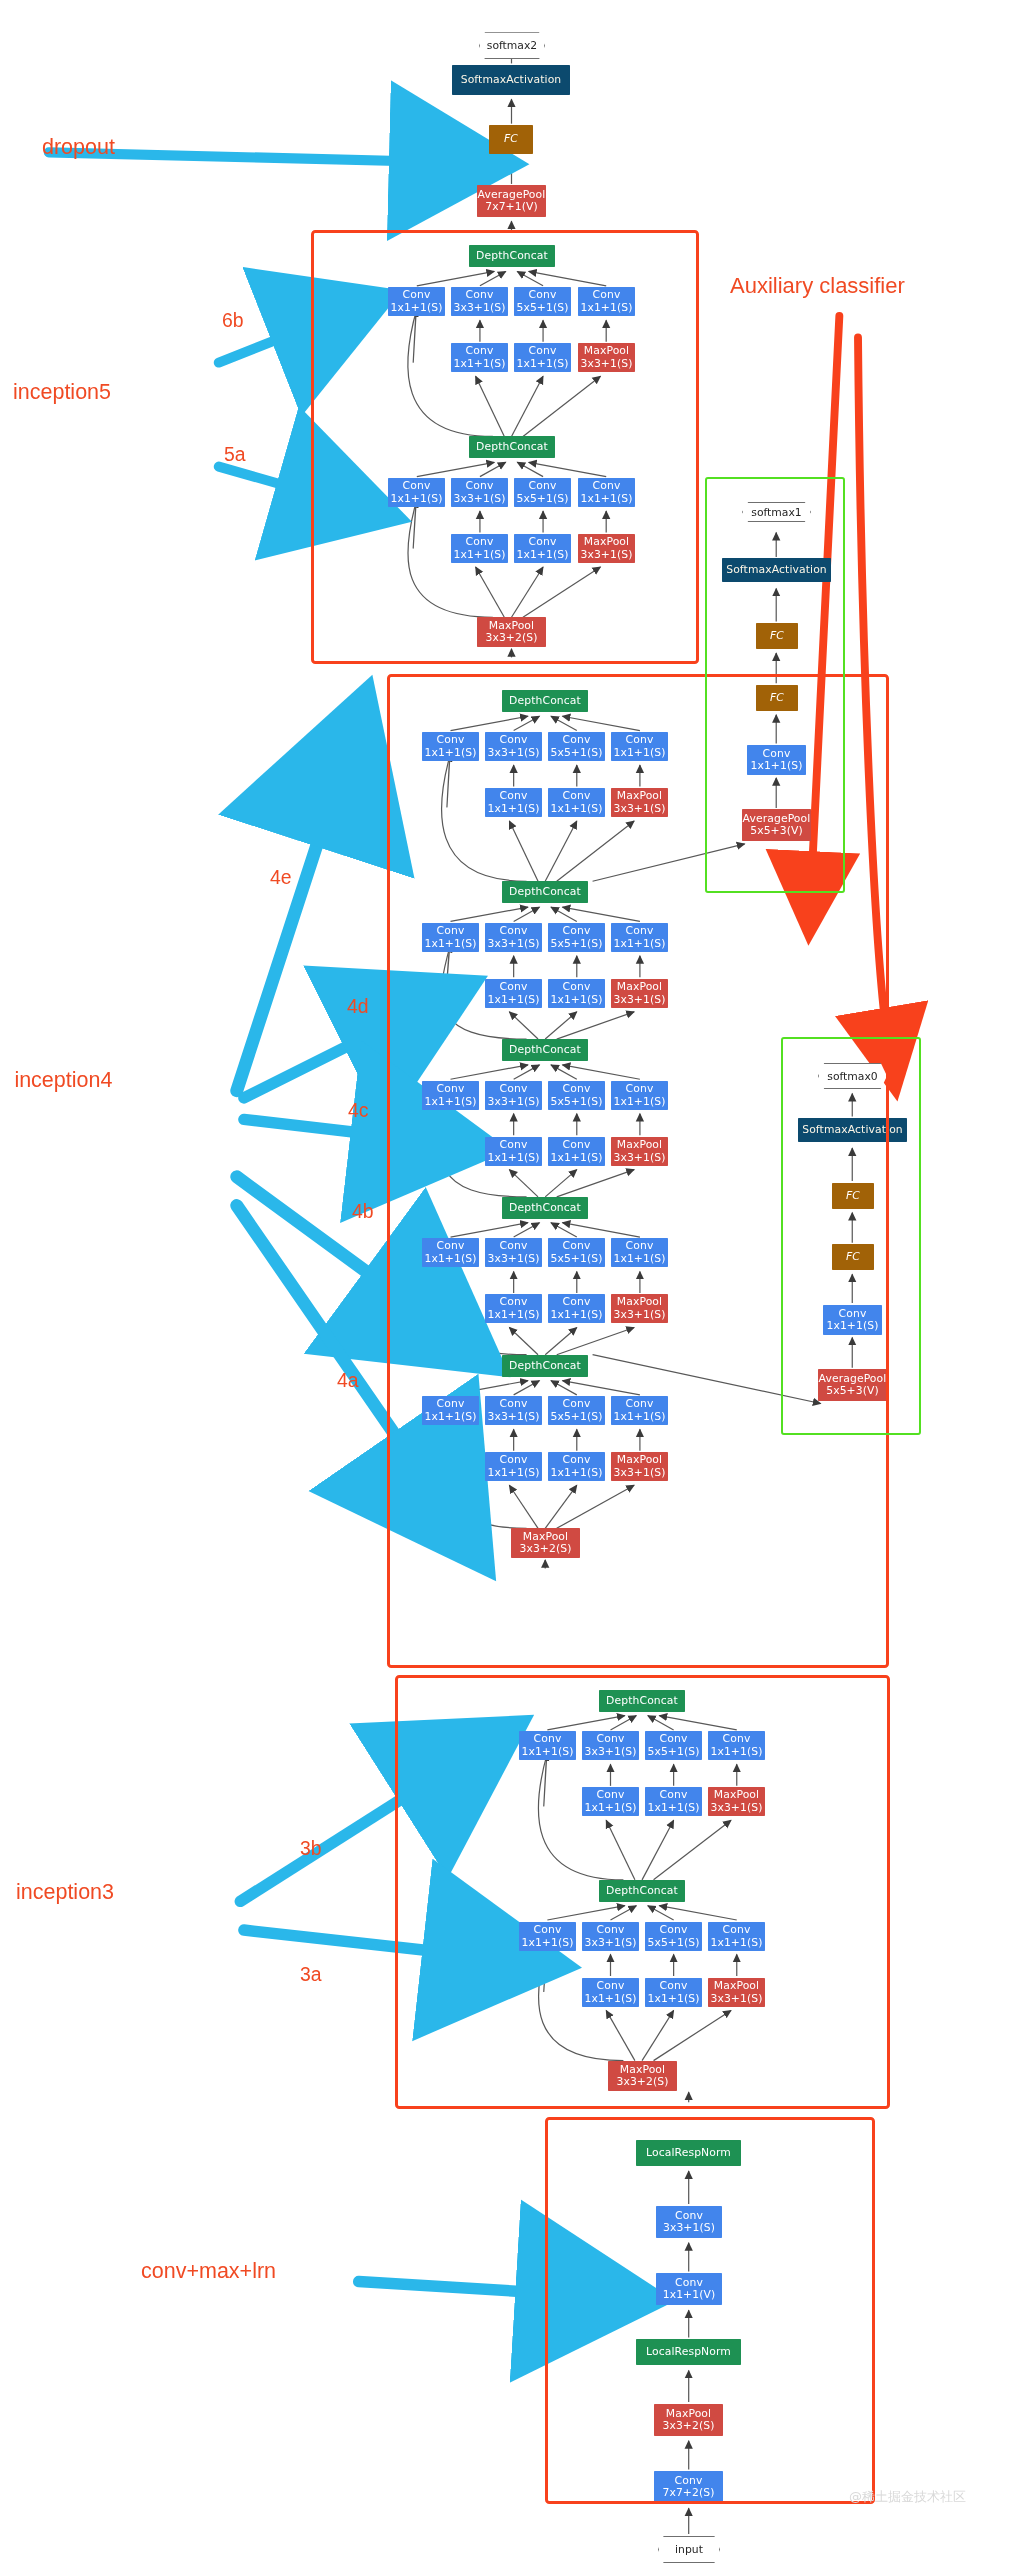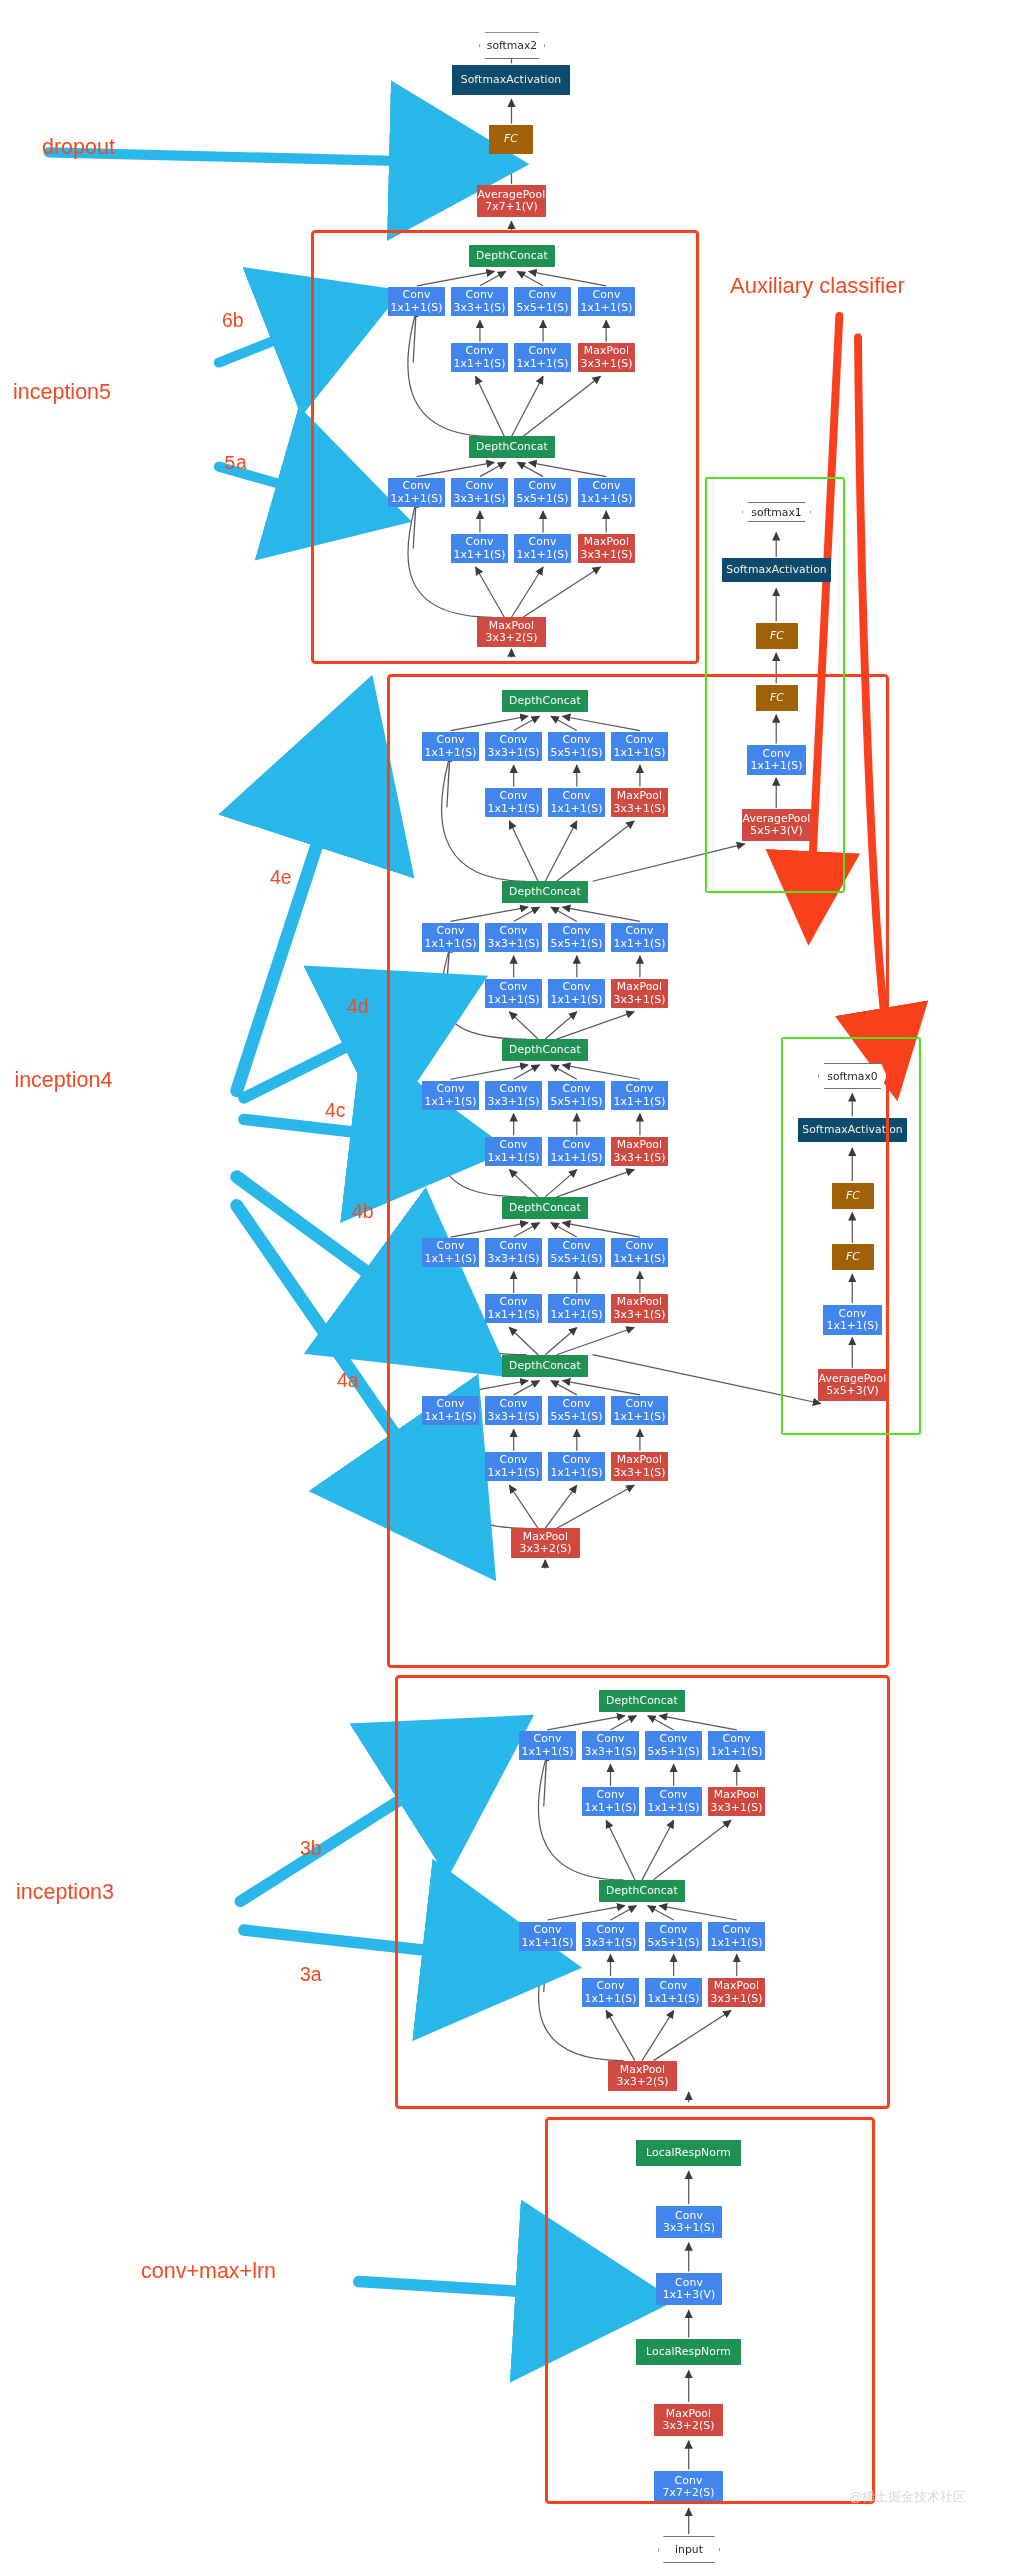--- a/index.html
+++ b/index.html
@@ -536,21 +536,21 @@
       </div>
       <div class="node n-concat" style="left: 636px; top: 2140px; width: 105px; height: 26px;">
         <div>LocalRespNorm</div>
       </div>
       <div class="node n-conv" style="left: 656px; top: 2206px; width: 66px; height: 32px;">
         <div>Conv</div>
         <div class="l2">3x3+1(S)</div>
       </div>
       <div class="node n-conv" style="left: 656px; top: 2273px; width: 66px; height: 32px;">
         <div>Conv</div>
-        <div class="l2">1x1+3(V)</div>
+        <div class="l2">1x1+1(V)</div>
       </div>
       <div class="node n-concat" style="left: 636px; top: 2339px; width: 105px; height: 26px;">
         <div>LocalRespNorm</div>
       </div>
       <div class="node n-pool" style="left: 654px; top: 2404px; width: 69px; height: 32px;">
         <div>MaxPool</div>
         <div class="l2">3x3+2(S)</div>
       </div>
       <div class="node n-conv" style="left: 654px; top: 2471px; width: 69px; height: 32px;">
         <div>Conv</div>
@@ -600,26 +600,26 @@
   <div class="frame" style="left:395px; top:1675px; width:495px; height:434px;"></div>
   <div class="frame" style="left:545px; top:2117px; width:330px; height:387px;"></div>
 
   <div class="frame-green" style="left:705px; top:477px; width:140px; height:416px;"></div>
   <div class="frame-green" style="left:781px; top:1037px; width:140px; height:398px;"></div>
 
   <div id="annos">
       <div class="anno" style="left: 42px; top: 135px;">dropout</div>
       <div class="anno" style="left: 13px; top: 380px;">inception5</div>
       <div class="anno-sm anno" style="left: 222px; top: 309px;">6b</div>
-      <div class="anno-sm anno" style="left: 224px; top: 453px; font-family: Liberation Mono, monospace;">5a</div>
+      <div class="anno-sm anno" style="left: 224px; top: 443px;">5a</div>
       <div class="anno-aux anno" style="left: 730px; top: 273px;">Auxiliary classifier</div>
       <div class="anno" style="left: 14.4px; top: 1068px;">inception4</div>
       <div class="anno-sm anno" style="left: 270px; top: 866px;">4e</div>
       <div class="anno-sm anno" style="left: 347px; top: 995px;">4d</div>
-      <div class="anno-sm anno" style="left: 325px; top: 1099px;">4c</div>
+      <div class="anno-sm anno" style="left: 348px; top: 1099px;">4c</div>
       <div class="anno-sm anno" style="left: 352px; top: 1200px;">4b</div>
       <div class="anno-sm anno" style="left: 337px; top: 1369px;">4a</div>
       <div class="anno" style="left: 16px; top: 1880px;">inception3</div>
       <div class="anno-sm anno" style="left: 300px; top: 1837px;">3b</div>
       <div class="anno-sm anno" style="left: 300px; top: 1963px;">3a</div>
       <div class="anno" style="left: 141px; top: 2259px;">conv+max+lrn</div>
     </div>
 
   <div class="watermark" style="left:849px; top:2488px;">@稀土掘金技术社区</div>
 </div>

